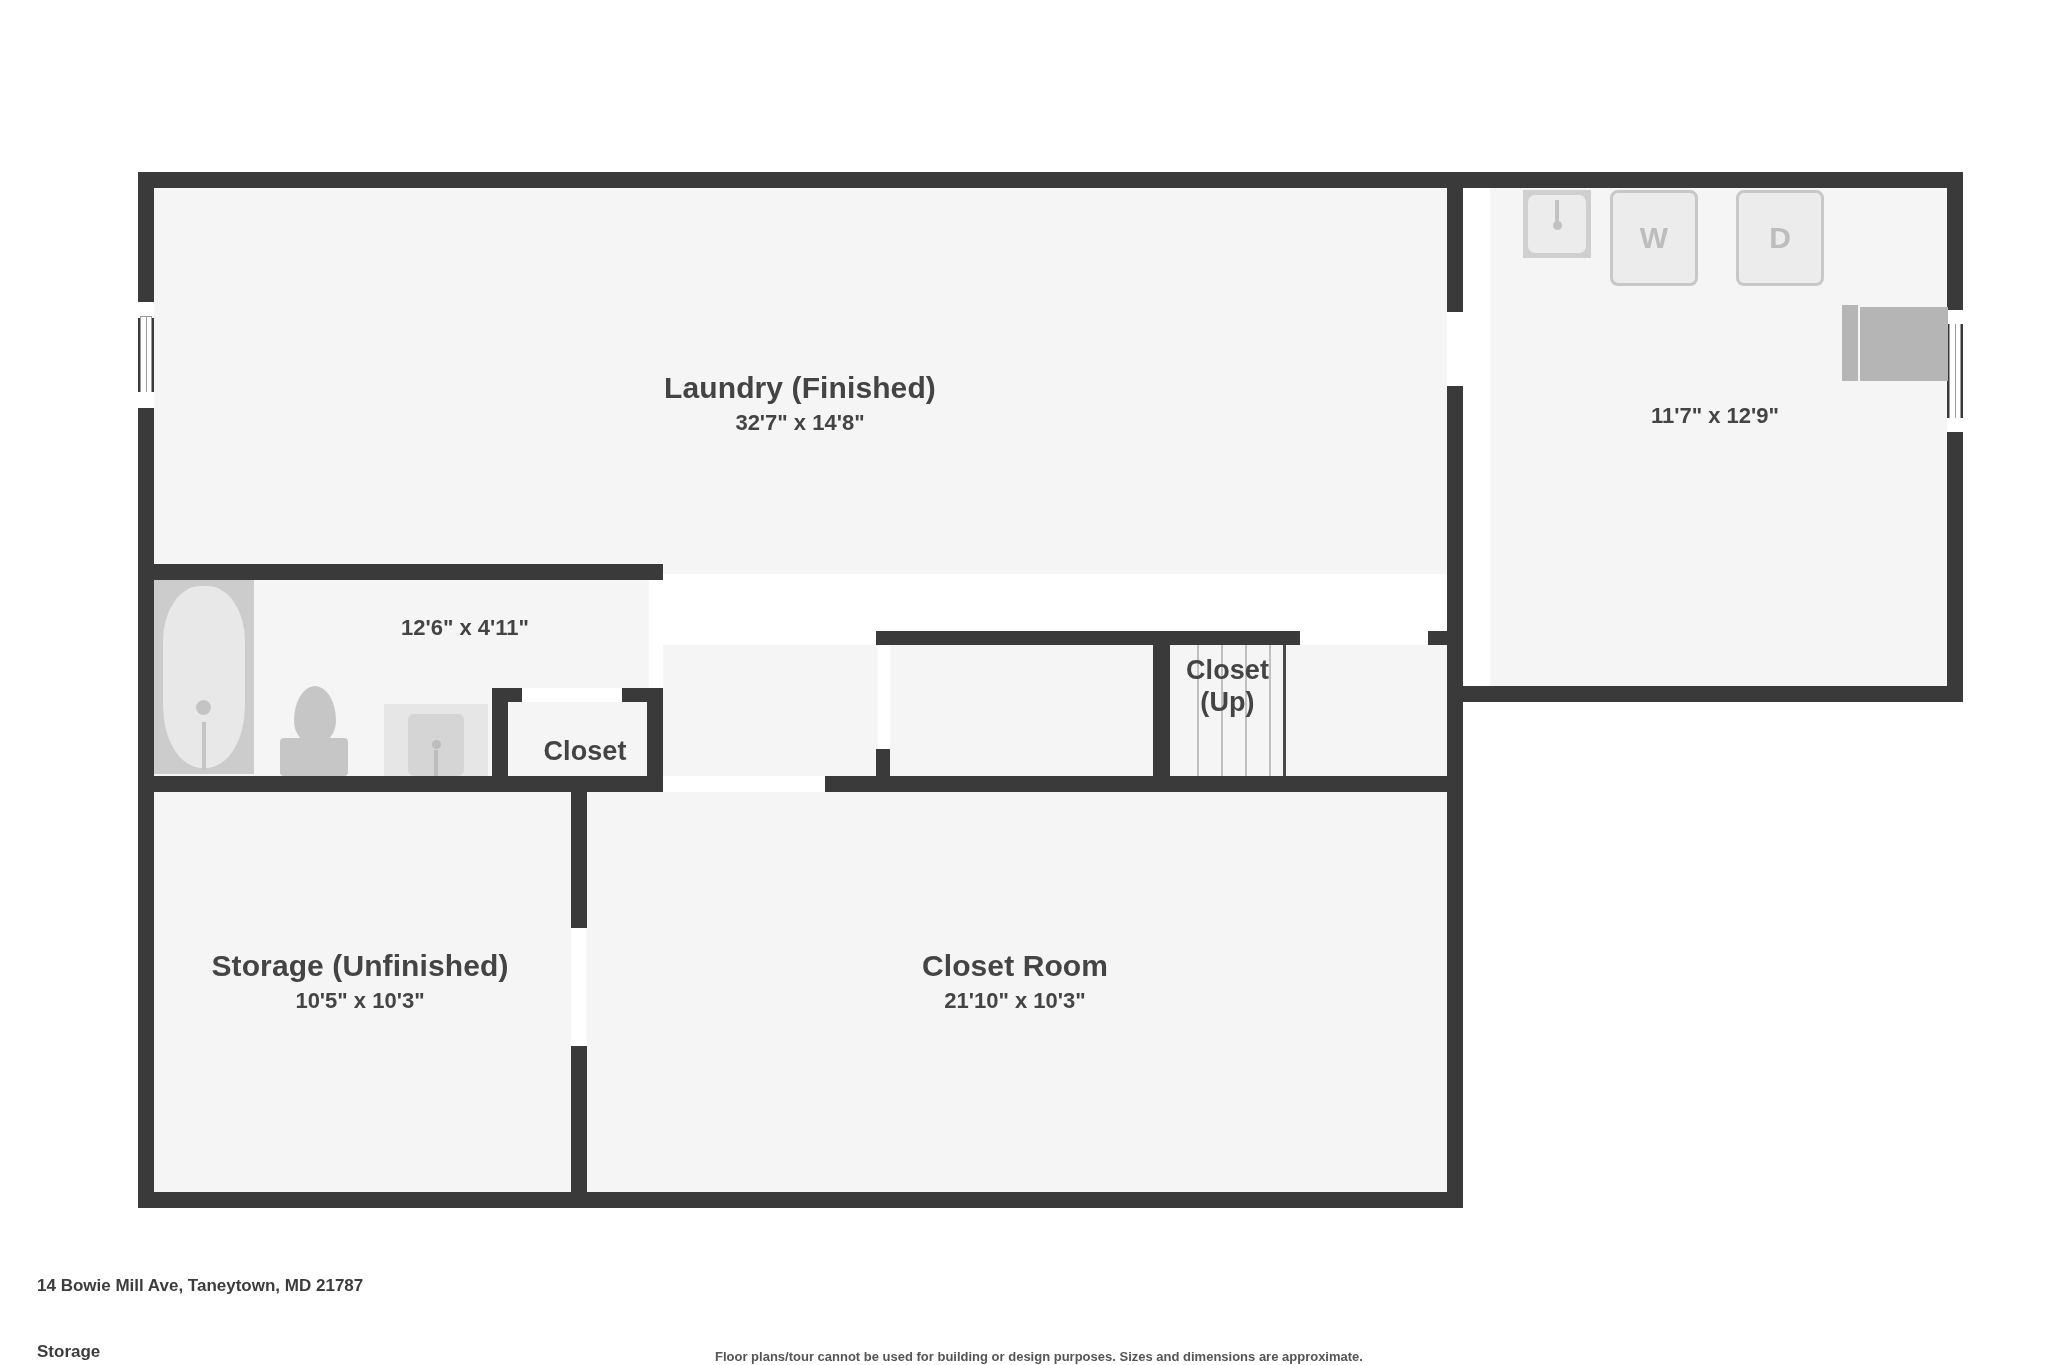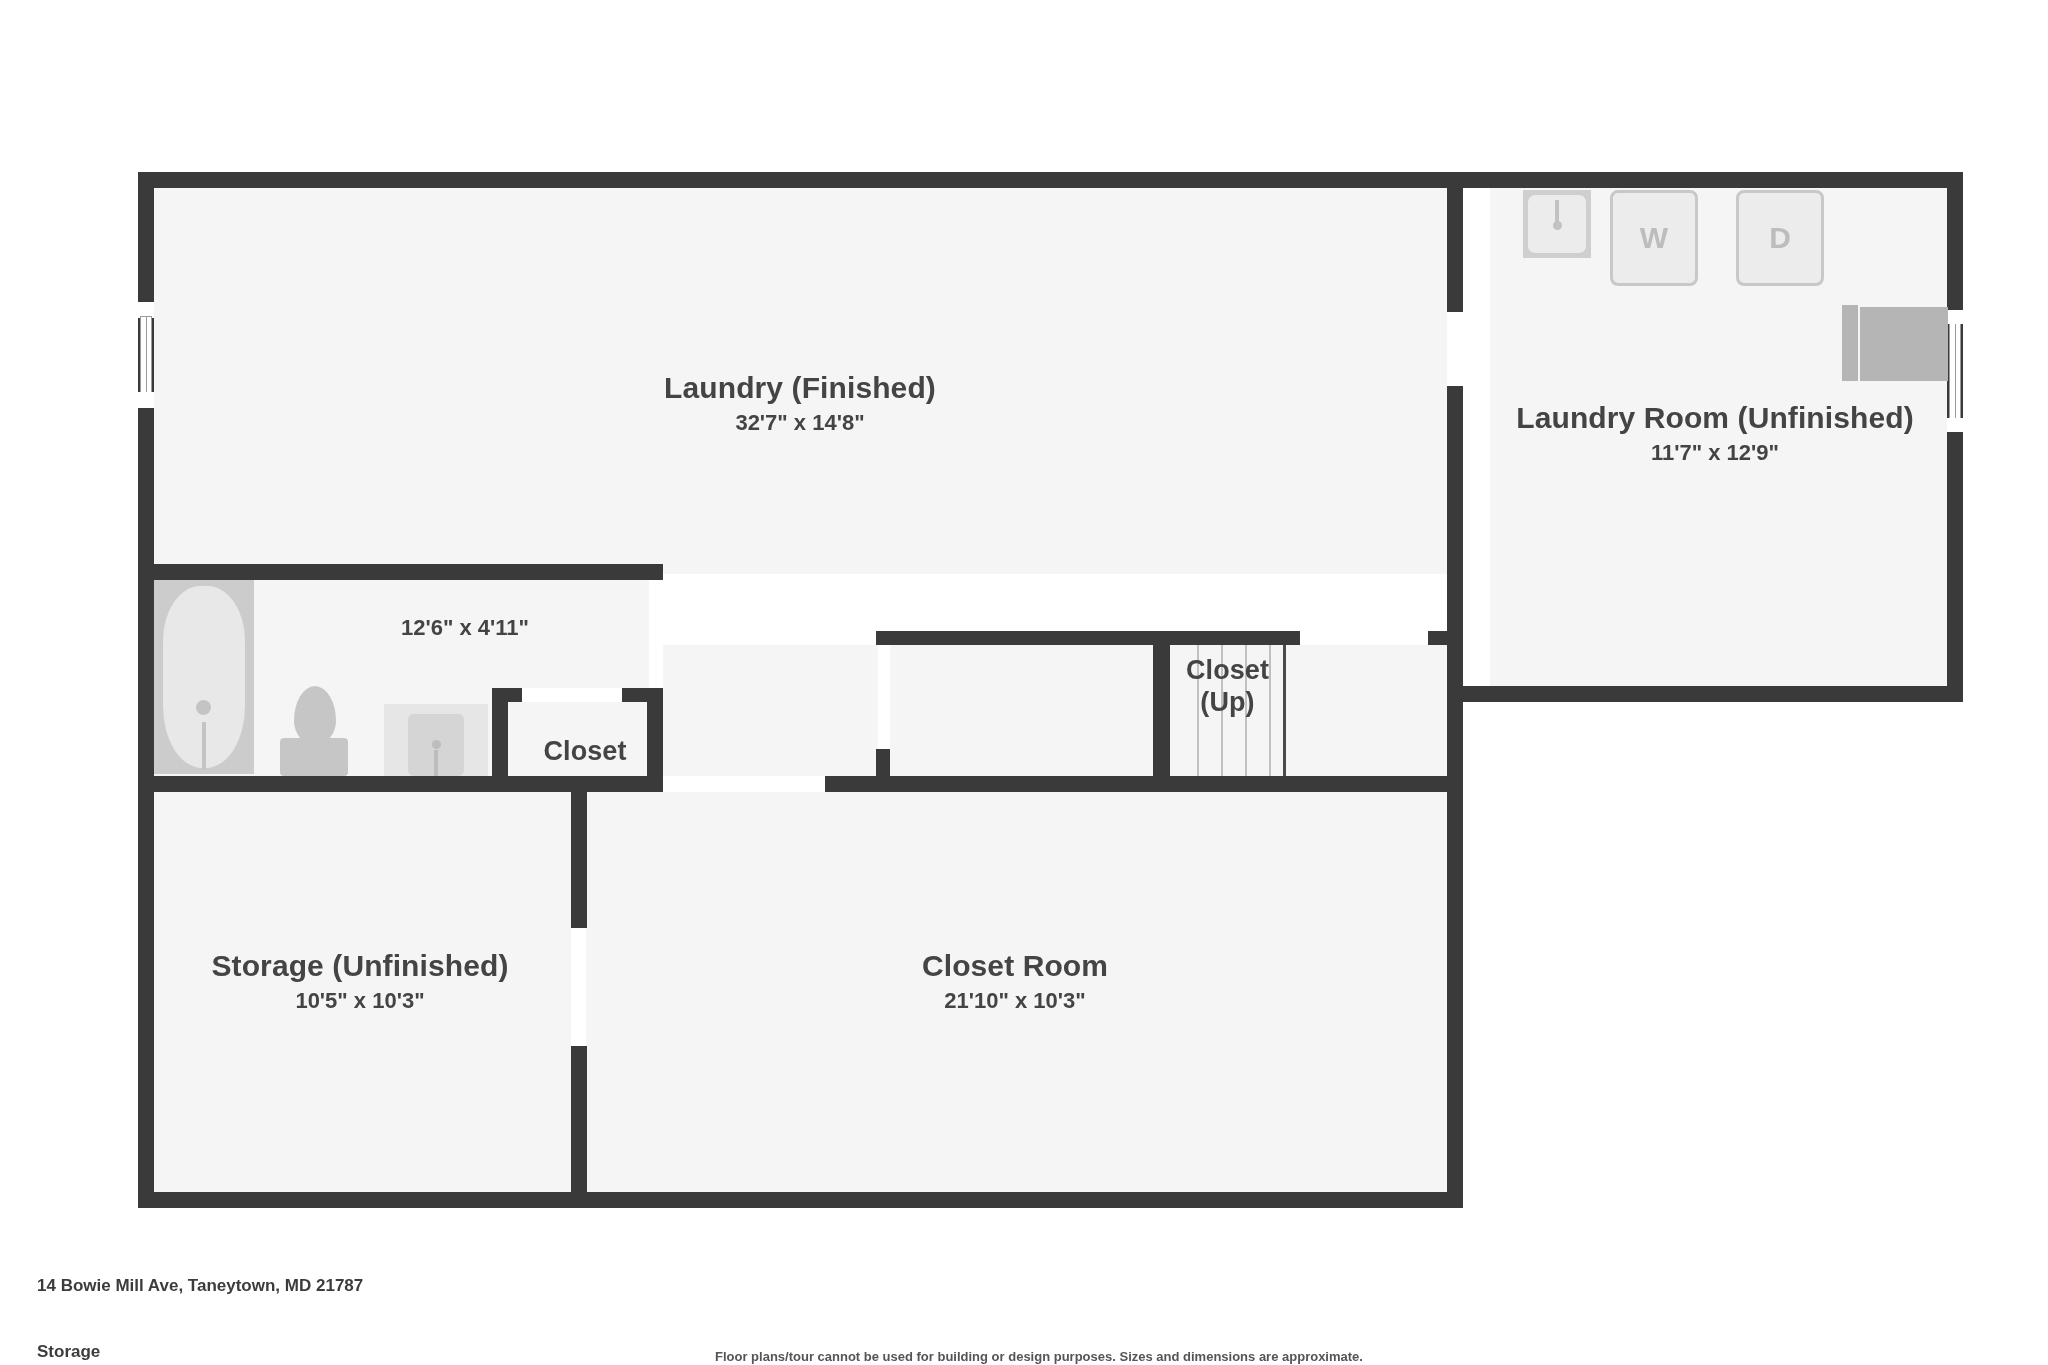--- a/index.html
+++ b/index.html
@@ -309,21 +309,20 @@
   <div class="wall" style="left:571px; top:792px; width:16px; height:136px;"></div>
   <div class="opening" style="left:572px; top:928px; width:14px; height:118px;"></div>
   <div class="wall" style="left:571px; top:1046px; width:16px; height:162px;"></div>
 
   <div class="room-label" style="left:500px; top:370px; width:600px;">
     <span class="name">Laundry (Finished)</span>
     <span class="dims">32'7" x 14'8"</span>
   </div>
 
   <div class="room-label" style="left:1430px; top:400px; width:570px;">
-    <span class="name">Laundry Room (Unfinished)</span>
     <span class="dims">11'7" x 12'9"</span>
   </div>
 
   <div class="room-label" style="left:185px; top:612px; width:560px;">
     <span class="dims">12'6" x 4'11"</span>
   </div>
 
   <div class="room-label tiny" style="left:505px; top:705px; width:160px;">
     <span class="name">Closet</span>
   </div>

